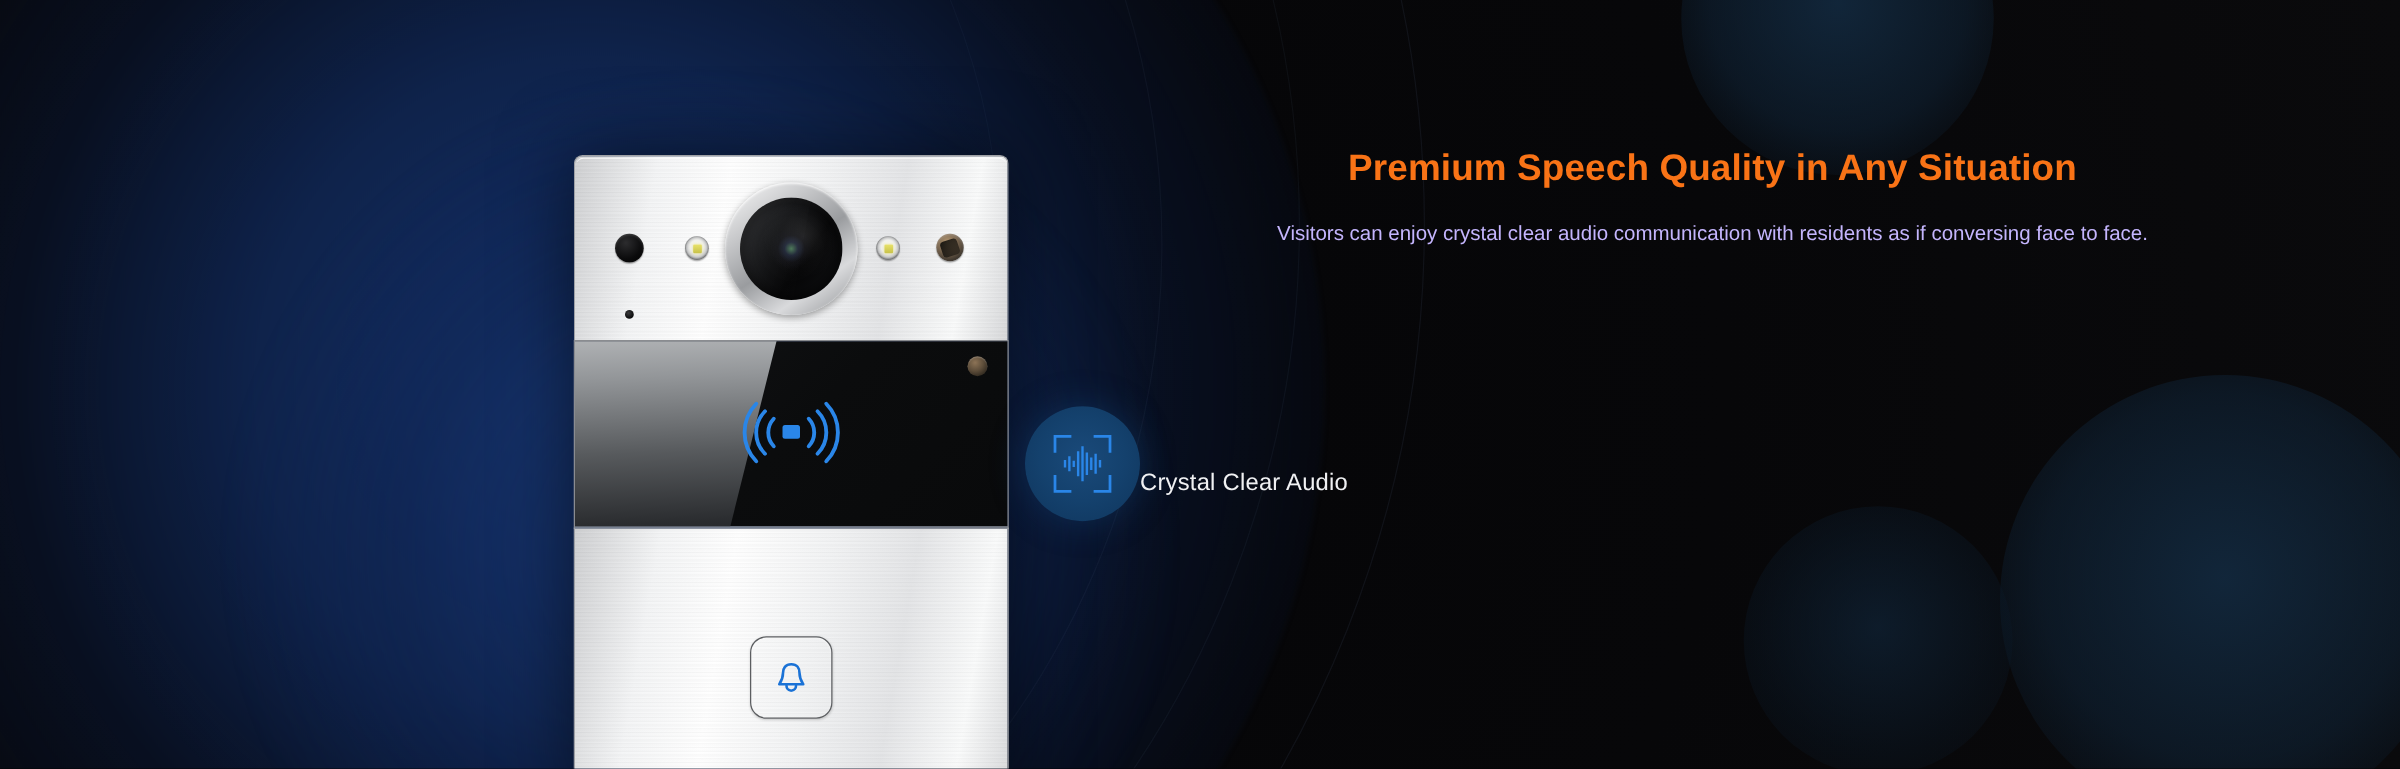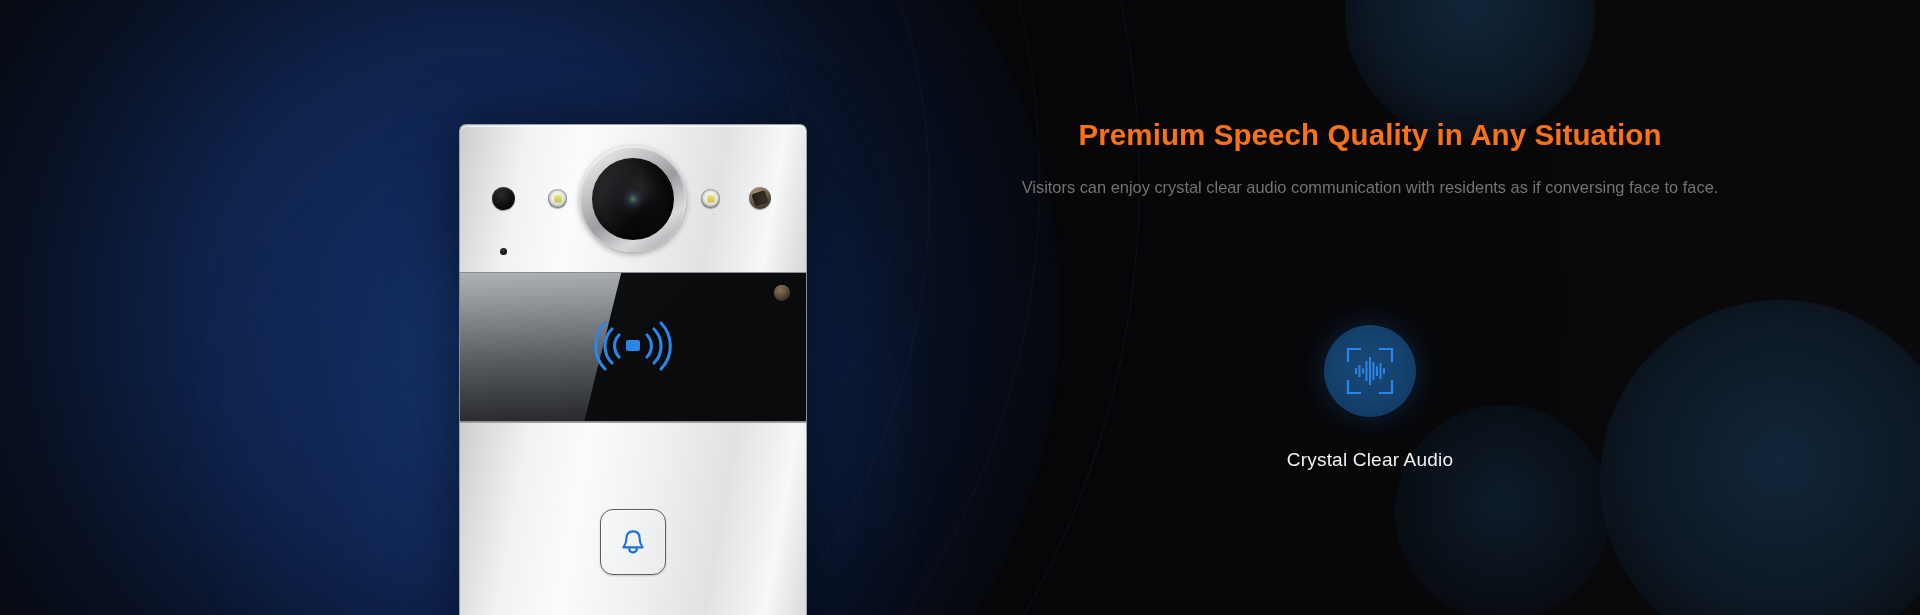--- a/index.html
+++ b/index.html
@@ -233,30 +233,30 @@
     position:absolute; left:0; top:117px; width:1100px;
     font-size:29.5px;
     font-weight:bold;
     color:#f97316;
     letter-spacing:0.1px;
     line-height:1.2;
   }
   .subtext {
     position:absolute; left:0; top:176px; width:1100px;
     font-size:16.4px;
-    color:#737373;
+    color:#c4b5fd;
     line-height:1.42;
     font-weight:normal;
   }
 
   .feature {
     position:absolute;
     left:0; top:325px;
     width:1100px;
-    display:flex; flex-direction:column; align-items:center;
+    display:flex; flex-direction:row; align-items:center;
   }
   .feature-circle {
     width:92px; height:92px; border-radius:50%;
     background:radial-gradient(circle at 50% 45%, #1a4a7a 0%, #14416d 50%, #0f355c 100%);
     display:flex; align-items:center; justify-content:center;
     box-shadow:0 0 28px rgba(20,70,125,0.45);
   }
   .feature-label {
     margin-top:32px;
     font-size:19px;

